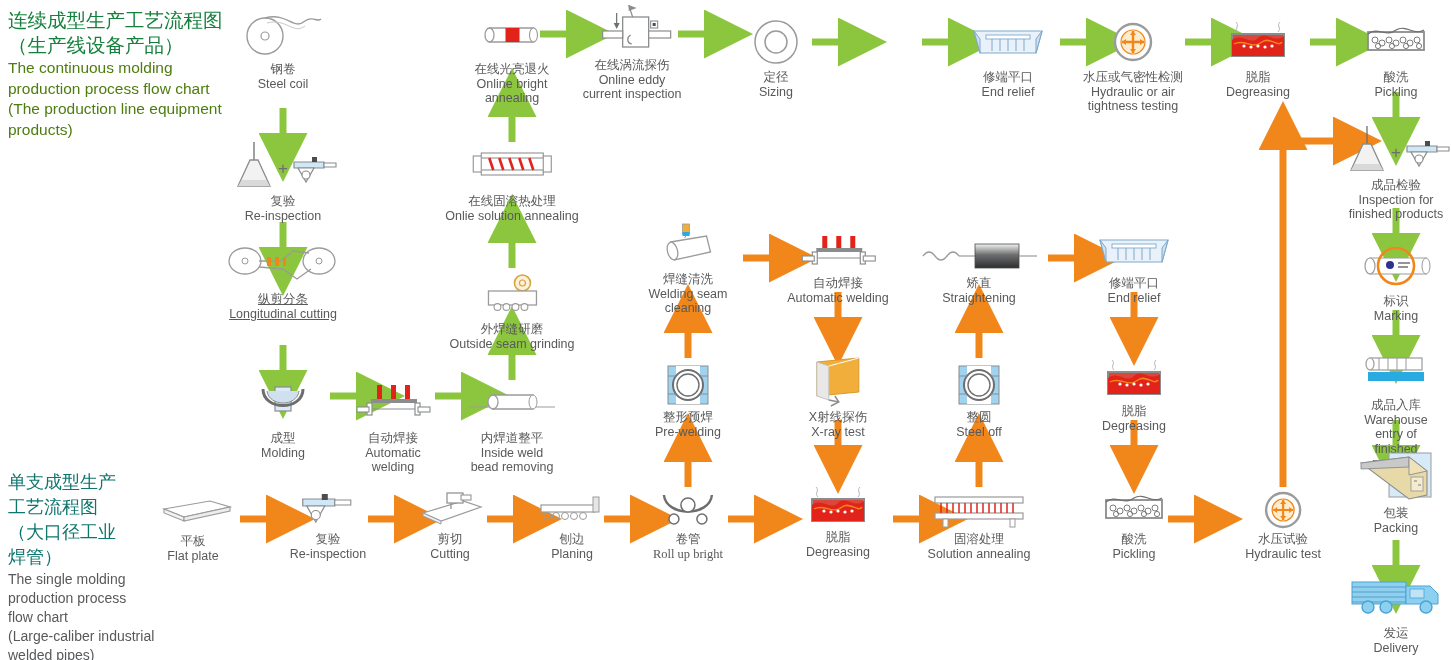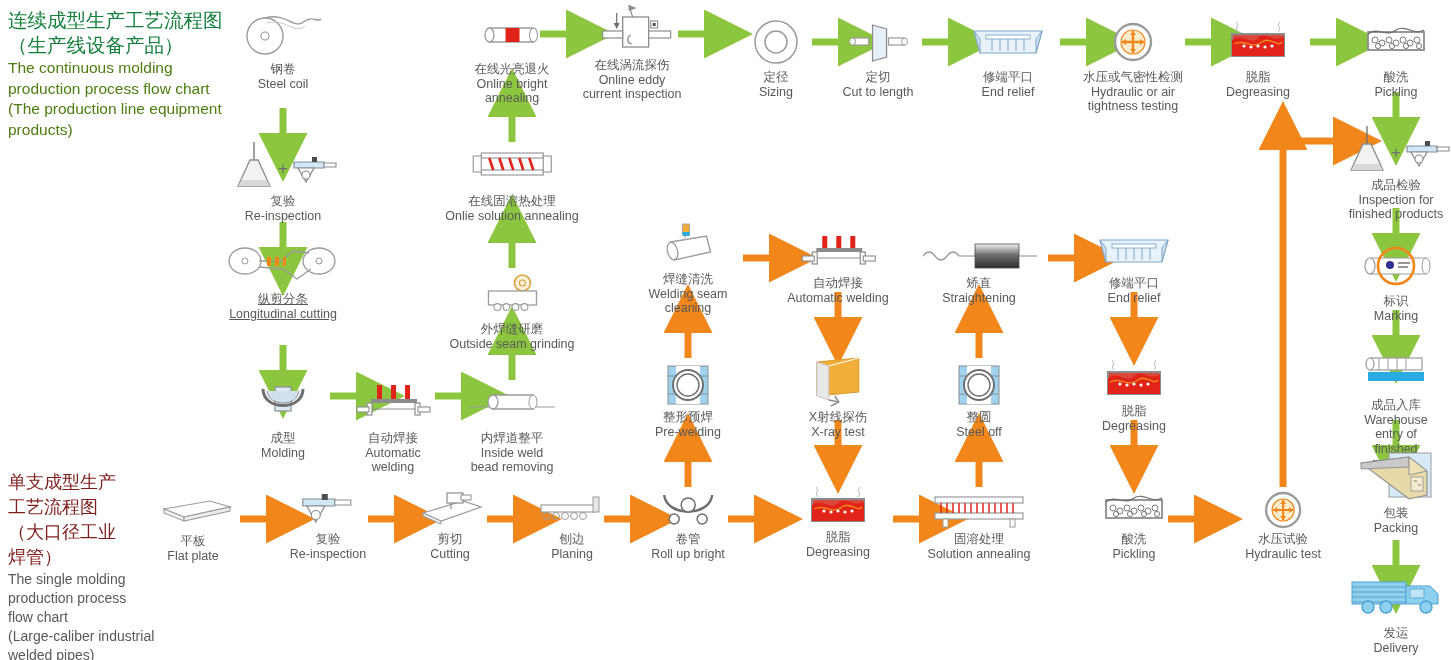--- a/index.html
+++ b/index.html
@@ -24,21 +24,21 @@
   }
   .title-en{
     font-size:15.5px;
     line-height:20.5px;
     color:#4d7c0f;
     white-space:pre;
   }
   .title-cn-sm{
     font-size:18px;
     line-height:25px;
-    color:#7f1d1d;
+    color:#0f766e;
     white-space:pre;
   }
   .title-en-sm{
     font-size:14px;
     line-height:19px;
     color:#58595b;
     white-space:pre;
   }
   
   .node{
@@ -336,33 +336,20 @@
     <div class="ico">
       <svg width="52" height="50" viewBox="0 0 52 50">
         <circle cx="26" cy="25" r="21" fill="#fff" stroke="#9b9b9b" stroke-width="1.5"></circle>
         <circle cx="26" cy="25" r="11" fill="#fff" stroke="#9b9b9b" stroke-width="1.5"></circle>
       </svg>
     </div>
     <div class="lbl-cn">定径</div>
     <div class="lbl-en">Sizing</div>
   </div>
 
-  <div class="node" style="left:878px;top:16px;">
-    <div class="ico">
-      <svg width="70" height="50" viewBox="0 0 70 50">
-        <rect x="10" y="21" width="16" height="7" fill="#fff" stroke="#9b9b9b" stroke-width="1.2"></rect>
-        <rect x="46" y="21" width="16" height="7" fill="#fff" stroke="#9b9b9b" stroke-width="1.2"></rect>
-        <ellipse cx="10" cy="24.5" rx="3" ry="3.5" fill="#fff" stroke="#9b9b9b" stroke-width="1"></ellipse>
-        <ellipse cx="62" cy="24.5" rx="3" ry="3.5" fill="#fff" stroke="#9b9b9b" stroke-width="1"></ellipse>
-        <path d="M30 8 L44 12 L44 40 L30 44 Z" fill="#e6eff7" stroke="#8a8c8e" stroke-width="1.3"></path>
-      </svg>
-    </div>
-    <div class="lbl-cn">定切</div>
-    <div class="lbl-en">Cut to length</div>
-  </div>
 
   <div class="node" style="left:1008px;top:16px;">
     <div class="ico">
       <svg width="80" height="46" viewBox="0 0 80 46">
         <path d="M6 12 L74 12 L68 34 L12 34 Z" fill="#e9f2fa" stroke="#7fa8c9" stroke-width="1.2"></path>
         <path d="M6 12 L12 34 L12 20 Z" fill="#cfe0ee" stroke="#7fa8c9" stroke-width="1"></path>
         <path d="M74 12 L68 34 L68 20 Z" fill="#cfe0ee" stroke="#7fa8c9" stroke-width="1"></path>
         <rect x="18" y="16" width="44" height="4" fill="#fff" stroke="#7fa8c9" stroke-width="0.9"></rect>
         <g stroke="#7fa8c9" stroke-width="1">
           <line x1="24" y1="20" x2="24" y2="32"></line>
@@ -585,21 +572,21 @@
             <circle cx="30" cy="27" r="3.5"></circle>
           <circle cx="39" cy="27" r="3.5"></circle>
             <circle cx="48" cy="27" r="3.5"></circle>
         </g>
       </svg>
     </div>
     <div class="lbl-cn">刨边</div>
     <div class="lbl-en">Planing</div>
   </div>
 
-  <div class="node" style="left:688px;top:488px;">
+  <div class="node" style="left:688px;top:488px;font-family:Liberation Serif, serif;">
     <div class="ico" style="height:42px">
       <svg width="64" height="40" viewBox="0 0 64 40">
         <path d="M8 6 C10 28 54 28 56 6" fill="none" stroke="#6d6e70" stroke-width="2.4"></path>
         <circle cx="32" cy="16" r="7" fill="#fff" stroke="#6d6e70" stroke-width="1.5"></circle>
         <circle cx="18" cy="30" r="5" fill="#fff" stroke="#6d6e70" stroke-width="1.5"></circle>
         <circle cx="46" cy="30" r="5" fill="#fff" stroke="#6d6e70" stroke-width="1.5"></circle>
       </svg>
     </div>
     <div class="lbl-cn">卷管</div>
     <div class="lbl-en">Roll up bright</div>

